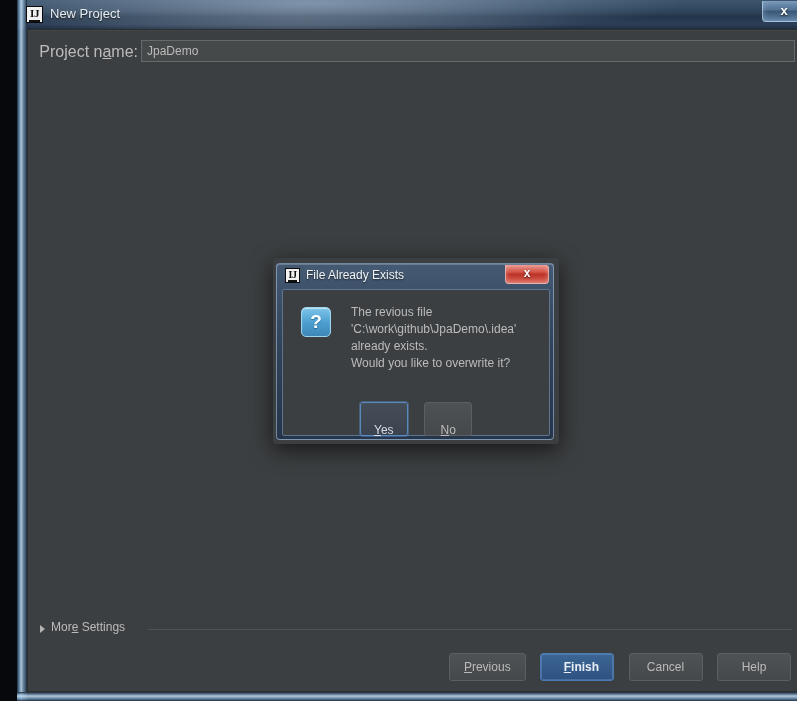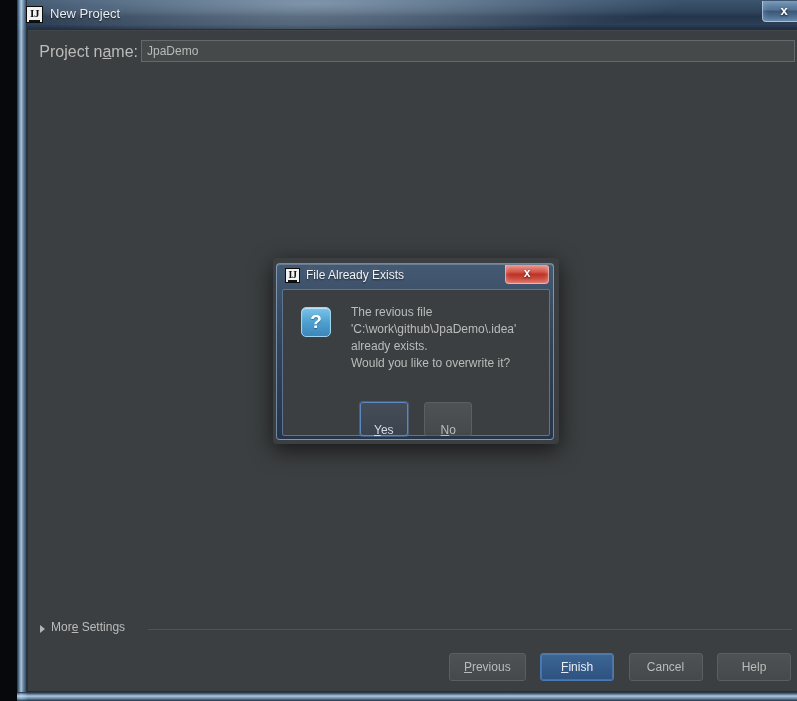--- a/index.html
+++ b/index.html
@@ -293,22 +293,23 @@
     line-height: 26px;
     text-align: center;
     vertical-align: top;
     white-space: nowrap;
   }
   .btn.primary {
     background: linear-gradient(to bottom, #3b6severe 0%, #2f527a 100%);
     background: linear-gradient(to bottom, #3c6695 0%, #2e5180 100%);
     border: 1px solid #4a7ab2;
     color: #e8eef5;
-    font-weight: normal;
+    font-weight: bold;
     box-shadow: inset 0 0 0 1px rgba(120,162,208,0.35);
+    text-align: right;
   }
 
   
   #modal-shadow {
     position: absolute;
     left: 256px;
     top: 258px;
     width: 286px;
     height: 186px;
     border-radius: 4px;

